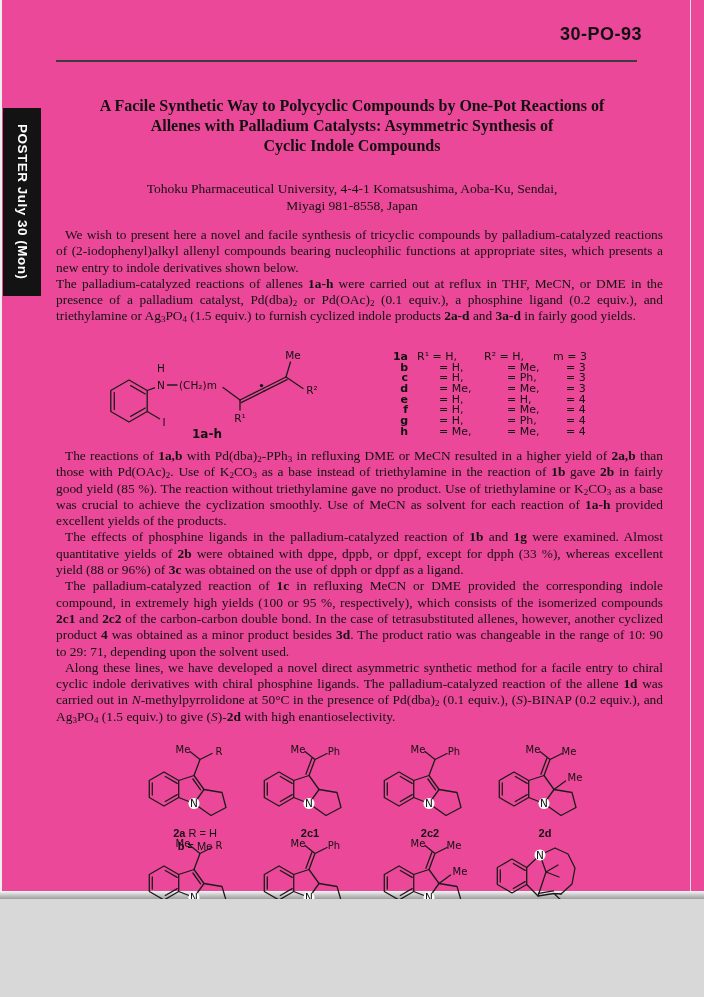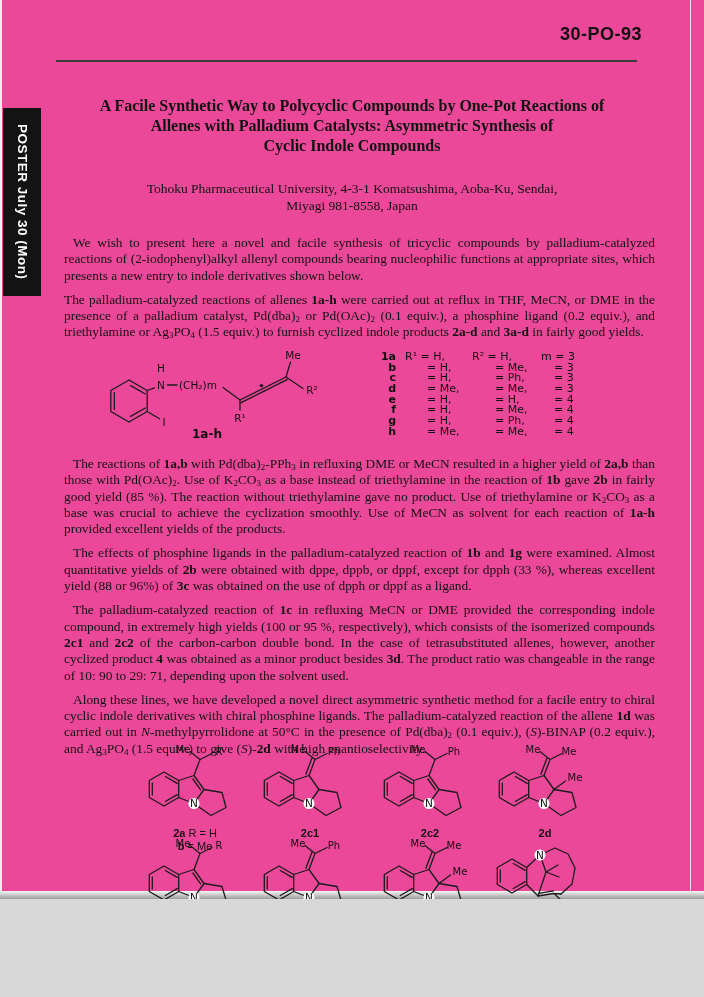--- a/index.html
+++ b/index.html
@@ -17,27 +17,27 @@
   .side-tab span{writing-mode:vertical-rl;color:#fff;font:bold 13.5px "Liberation Sans",sans-serif;
             letter-spacing:.5px;white-space:nowrap;}
   .title{position:absolute;top:96px;left:50px;width:604px;text-align:center;
          font-weight:bold;font-size:16px;line-height:20px;}
   .authors{position:absolute;top:163px;left:30px;width:644px;text-align:center;font-size:13.5px;}
   .authors .ul{text-decoration:underline;}
   .affil{position:absolute;left:30px;width:644px;text-align:center;font-size:13.5px;}
   .affil1{top:181px;} .affil2{top:198px;}
   .body{position:absolute;left:56px;width:607px;}
   .block1{top:227px;} .block2{top:448px;font-family:Liberation Serif, serif;}
-  .para{margin:8px;text-align:justify;font-size:13.4px;line-height:16.3px;}
+  .para{margin:0;text-align:justify;font-size:13.4px;line-height:16.3px;}
   .indent{text-indent:9px;}
   .b{font-weight:bold;} .i{font-style:italic;}
   sub{font-size:9px;line-height:0;vertical-align:-2px;}
   .scheme{position:absolute;top:349px;left:56px;width:607px;height:96px;}
   .scheme svg{position:absolute;left:28px;top:0;}
-  .schemetable{position:absolute;left:318px;top:3px;
+  .schemetable{position:absolute;left:330px;top:3px;
                font:11px "DejaVu Sans","Liberation Sans",sans-serif;white-space:nowrap;}
   .trow{height:10.7px;line-height:10.7px;}
   .tc{display:inline-block;}
   .c0{width:22px;text-align:right;font-weight:bold;margin-right:9px;}
   .c1{width:67px;} .c2{width:69px;} .c3{width:46px;}
   .trow:not(.r0) .c1{padding-left:22px;width:45px;}
   .trow:not(.r0) .c2{padding-left:23px;width:46px;}
   .trow:not(.r0) .c3{padding-left:13px;width:33px;}
   .mol path{stroke:#1b1b1b;stroke-width:1.3;fill:none;stroke-linecap:round;stroke-linejoin:round;}
   .mol text{fill:#101010;font:10px "DejaVu Sans",sans-serif;}
@@ -68,21 +68,21 @@
   <div class="side-tab">
     <span>POSTER July 30 (Mon)</span>
   </div>
 
   <div class="title">
     <div>A Facile Synthetic Way to Polycyclic Compounds by One-Pot Reactions of</div>
     <div>Allenes with Palladium Catalysts: Asymmetric Synthesis of</div>
     <div>Cyclic Indole Compounds</div>
   </div>
 
-  <div class="affil affil1">Tohoku Pharmaceutical University, 4-3-1 Komatsushima, Aoba-Ku, Sendai,</div>
+  <div class="affil affil1">Tohoku Pharmaceutical University, 4-4-1 Komatsushima, Aoba-Ku, Sendai,</div>
   <div class="affil affil2">Miyagi 981-8558, Japan</div>
 
   <div class="body block1">
     <p class="para indent"><span>We wish to present here a novel and facile synthesis of tricyclic compounds by palladium-catalyzed reactions of (2-iodophenyl)alkyl allenyl compounds bearing nucleophilic functions at appropriate sites, which presents a new entry to indole derivatives shown below.</span></p>
     <p class="para"><span>The palladium-catalyzed reactions of allenes </span><span class="b">1a-h</span><span> were carried out at reflux in THF, MeCN, or DME in the presence of a palladium catalyst, Pd(dba)</span><sub>2</sub><span> or Pd(OAc)</span><sub>2</sub><span> (0.1 equiv.), a phosphine ligand (0.2 equiv.), and triethylamine or Ag</span><sub>3</sub><span>PO</span><sub>4</sub><span> (1.5 equiv.) to furnish cyclized indole products </span><span class="b">2a-d</span><span> and </span><span class="b">3a-d</span><span> in fairly good yields.</span></p>
   </div>
 
   <div class="scheme">
     <svg class="mol" viewBox="0 0 300 92" width="300" height="92">
       <path d="M45,31 L63.2,41.5 L63.2,62.5 L45,73 L26.8,62.5 L26.8,41.5 Z"></path>

